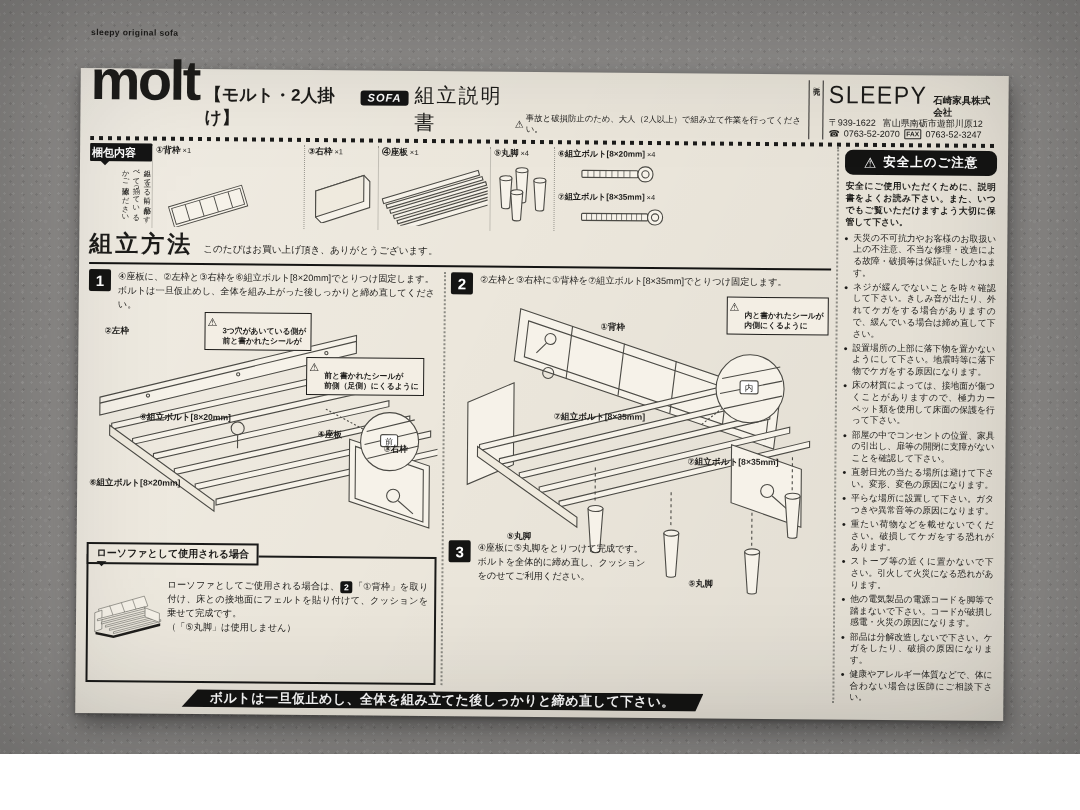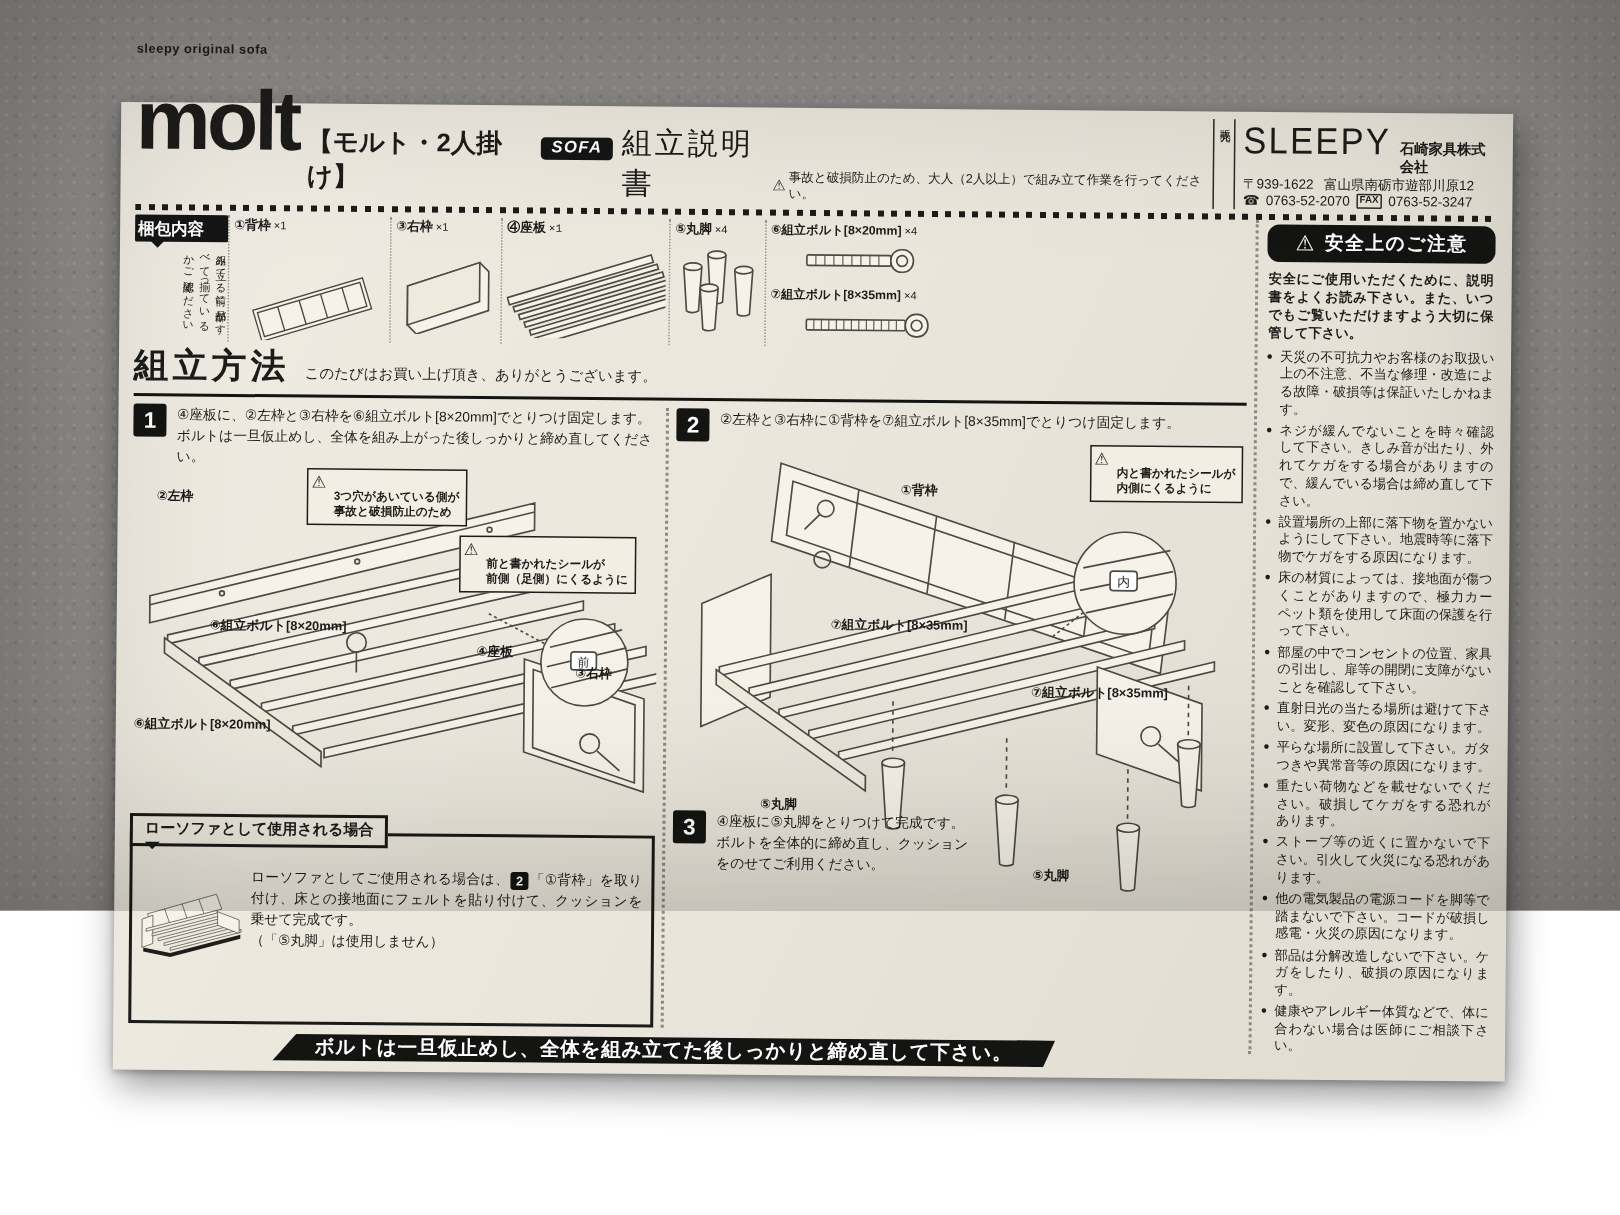--- a/index.html
+++ b/index.html
@@ -1,17 +1,17 @@
 <!DOCTYPE html>
 <html><head>
 <meta charset="utf-8">
 <style>
   html,body{margin:0;padding:0;}
   body{width:1080px;height:810px;overflow:hidden;font-family:"Liberation Sans","DejaVu Sans",sans-serif;color:#1d1c1a;}
-  .stage{position:relative;width:1080px;height:607px;
+  .stage{position:relative;width:1080px;height:754px;
     background-color:#8f8d8b;
     background-image:
       radial-gradient(rgba(255,255,255,.10) 1px, transparent 1.4px),
       radial-gradient(rgba(60,58,56,.16) 1px, transparent 1.4px),
       radial-gradient(rgba(255,255,255,.05) 1.5px, transparent 2.2px);
     background-size:9px 9px,13px 13px,23px 23px;
     background-position:0 0,4px 6px,11px 3px;}
   .stage::after{content:"";position:absolute;inset:0;box-shadow:inset 0 0 160px rgba(0,0,0,.30);pointer-events:none;}
   .paper{position:absolute;left:78px;top:72px;width:928px;height:645px;background:#ece7dc;
     background-image:linear-gradient(115deg,rgba(255,255,255,.20),rgba(255,255,255,0) 40%,rgba(0,0,0,.05));
@@ -44,21 +44,21 @@
   .safety{flex:1;border-left:2px dotted #8b8a83;margin-left:5px;padding:3px 1px 0 6px;}
   
   .contents-row{display:flex;height:84px;padding-top:3px;}
   .contents-head{width:62px;flex:none;position:relative;}
   .contents-tab{background:#151515;color:#fff;font-weight:bold;font-size:11px;text-align:left;padding:1.5px 2px;border-radius:1px;position:relative;}
   .contents-tab::after{content:"";position:absolute;left:9px;bottom:-10px;border:6px solid transparent;border-top-color:#151515;}
   .contents-note{position:absolute;right:0;top:21px;writing-mode:vertical-rl;font-size:7.2px;line-height:1.5;height:60px;letter-spacing:.5px;}
   .cell{border-left:1.5px dotted #98968e;padding:1px 3px;display:flex;flex-direction:column;box-sizing:border-box;}
   .cell-label{font-size:8.6px;font-weight:bold;white-space:nowrap;}
   .cell-label .qty{font-size:7.4px;font-weight:normal;margin-left:2px;}
-  .c1{width:108px;gap:17px;}.c2{width:72px;}.c3{width:74px;}.c4{width:112px;font-family:Liberation Mono, monospace;}.c5{width:64px;}.c6{width:140px;}.c7{width:110px;}
+  .c1{width:108px;gap:17px;}.c2{width:72px;}.c3{width:74px;margin-left:44px;}.c4{width:112px;font-family:Liberation Mono, monospace;}.c5{width:64px;}.c6{width:140px;}.c7{width:110px;}
   .cell svg{display:block;margin:auto;}
   .skf{stroke:#4b4a45;fill:#f6f2e9;stroke-width:1.1;}
   
   .rule3{height:3px;background:#141413;}
   .howto-row{border-bottom:2.5px solid #141413;padding:1px 0 3px;display:flex;align-items:baseline;gap:10px;}
   .howto-title{font-size:23px;font-weight:bold;letter-spacing:3px;}
   .howto-sub{font-size:9.6px;}
   
   .steps-row{display:flex;flex:1;padding-top:5px;}
   .col-left{width:350px;flex:none;position:relative;}
@@ -271,21 +271,21 @@
               <line x1="279" y1="118" x2="327" y2="106"></line>
                     <line x1="277" y1="131" x2="330" y2="118"></line>
                     <line x1="280" y1="145" x2="331" y2="132"></line>
               <rect x="293" y="121" width="17" height="12" rx="2" fill="#fff"></rect>
               <text x="301.5" y="130.5" font-size="8" text-anchor="middle" stroke="none" fill="#1d1c1a">前</text>
             </g>
           </svg>
           <span class="dlabel" style="left:16px;top:14px;">②左枠</span>
           <div class="warnbox" style="left:116px;top:0;">
             <span class="tri">⚠</span><span>3つ穴があいている側が
-事故と破損防止のため</span>
+前と書かれたシールが</span>
           </div>
           <div class="warnbox" style="left:218px;top:44px;">
             <span class="tri">⚠</span><span>前と書かれたシールが
 前側（足側）にくるように</span>
           </div>
           <span class="dlabel" style="left:52px;top:100px;">⑥組立ボルト[8×20mm]</span>
           <span class="dlabel" style="left:2px;top:166px;">⑥組立ボルト[8×20mm]</span>
           <span class="dlabel" style="left:230px;top:116px;">④座板</span>
           <span class="dlabel" style="left:296px;top:130px;">③右枠</span>
         </div>

